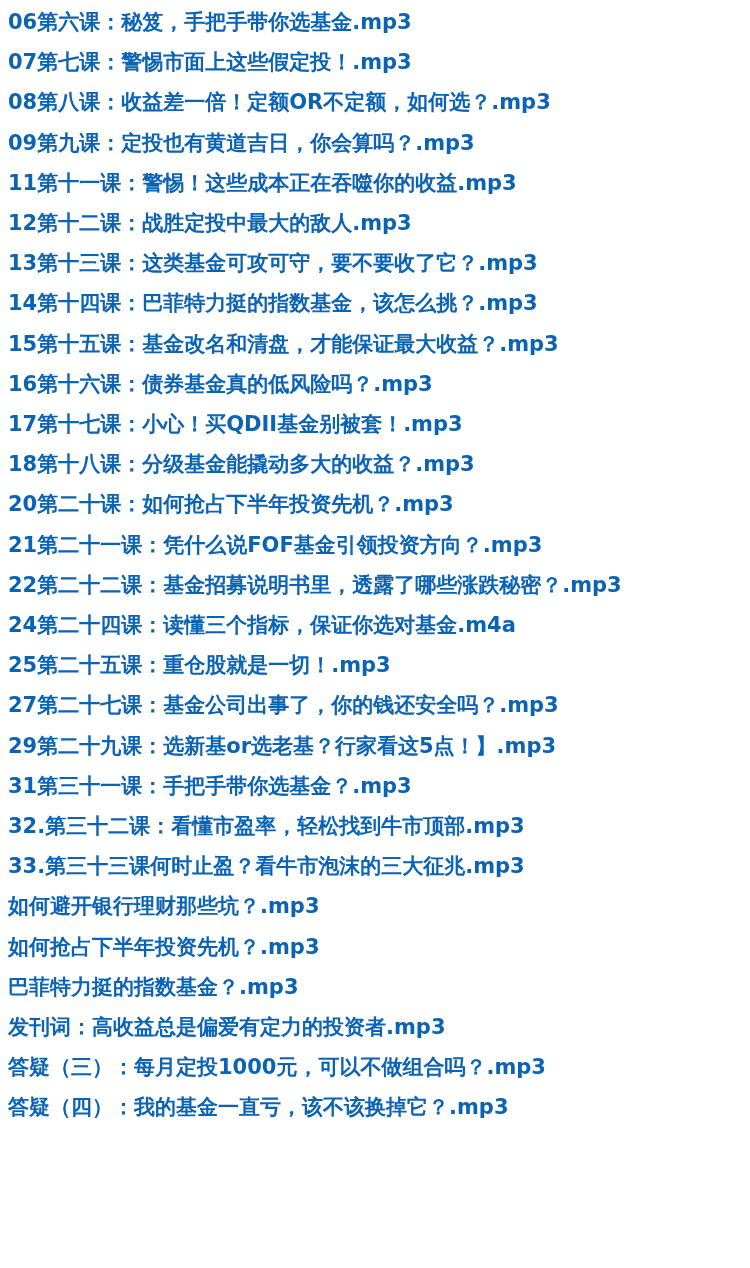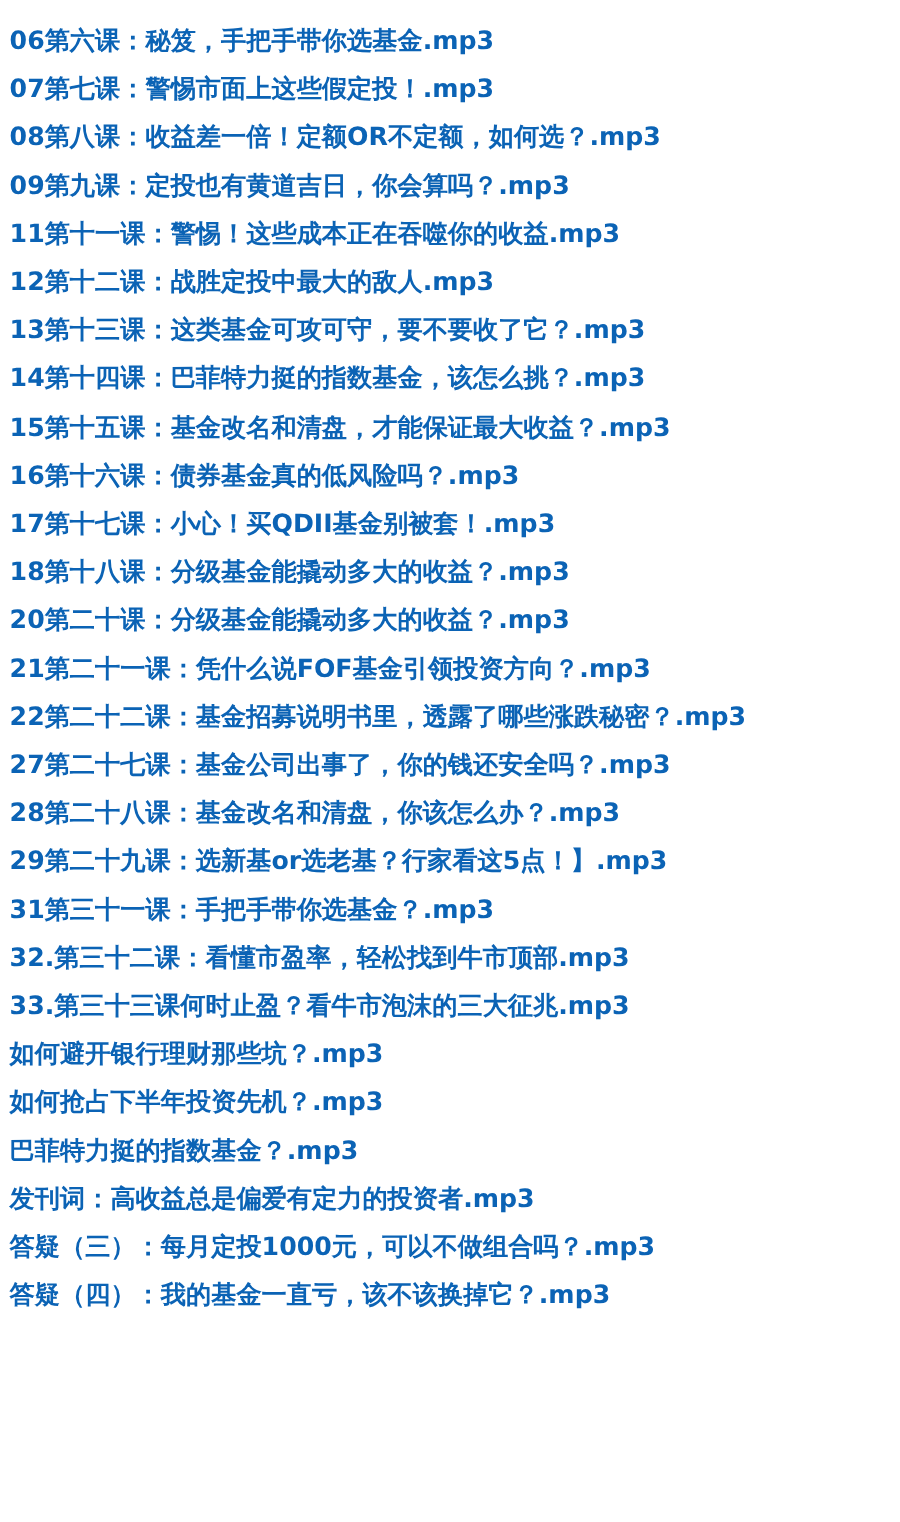--- a/index.html
+++ b/index.html
@@ -21,44 +21,45 @@
   .file-row {
     color: #0b63b5;
     font-size: 21px;
     line-height: 40.2px;
     font-weight: 700;
     white-space: nowrap;
     padding-left: 8px;
     letter-spacing: 0px;
   }
   .file-row:first-child {
-    margin-top: 14px;
+    margin-top: 2px;
   }
 </style>
 </head>
 <body style="color: rgb(11, 99, 181); background: rgb(255, 255, 255);">
 
 <ul id="file-list">
     <li class="file-row">06第六课：秘笈，手把手带你选基金.mp3</li>
     <li class="file-row">07第七课：警惕市面上这些假定投！.mp3</li>
     <li class="file-row">08第八课：收益差一倍！定额OR不定额，如何选？.mp3</li>
     <li class="file-row">09第九课：定投也有黄道吉日，你会算吗？.mp3</li>
     <li class="file-row">11第十一课：警惕！这些成本正在吞噬你的收益.mp3</li>
     <li class="file-row">12第十二课：战胜定投中最大的敌人.mp3</li>
     <li class="file-row">13第十三课：这类基金可攻可守，要不要收了它？.mp3</li>
     <li class="file-row">14第十四课：巴菲特力挺的指数基金，该怎么挑？.mp3</li>
     <li class="file-row">15第十五课：基金改名和清盘，才能保证最大收益？.mp3</li>
     <li class="file-row">16第十六课：债券基金真的低风险吗？.mp3</li>
     <li class="file-row">17第十七课：小心！买QDII基金别被套！.mp3</li>
     <li class="file-row">18第十八课：分级基金能撬动多大的收益？.mp3</li>
-    <li class="file-row">20第二十课：分级基金能撬动多大的收益？.mp3</li>
+    <li class="file-row">20第二十课：如何抢占下半年投资先机？.mp3</li>
     <li class="file-row">21第二十一课：凭什么说FOF基金引领投资方向？.mp3</li>
     <li class="file-row">22第二十二课：基金招募说明书里，透露了哪些涨跌秘密？.mp3</li>
+    <li class="file-row">24第二十四课：读懂三个指标，保证你选对基金.m4a</li>
+    <li class="file-row">25第二十五课：重仓股就是一切！.mp3</li>
     <li class="file-row">27第二十七课：基金公司出事了，你的钱还安全吗？.mp3</li>
-    <li class="file-row">28第二十八课：基金改名和清盘，你该怎么办？.mp3</li>
     <li class="file-row">29第二十九课：选新基or选老基？行家看这5点！】.mp3</li>
     <li class="file-row">31第三十一课：手把手带你选基金？.mp3</li>
     <li class="file-row">32.第三十二课：看懂市盈率，轻松找到牛市顶部.mp3</li>
     <li class="file-row">33.第三十三课何时止盈？看牛市泡沫的三大征兆.mp3</li>
     <li class="file-row">如何避开银行理财那些坑？.mp3</li>
     <li class="file-row">如何抢占下半年投资先机？.mp3</li>
     <li class="file-row">巴菲特力挺的指数基金？.mp3</li>
     <li class="file-row">发刊词：高收益总是偏爱有定力的投资者.mp3</li>
     <li class="file-row">答疑（三）：每月定投1000元，可以不做组合吗？.mp3</li>
     <li class="file-row">答疑（四）：我的基金一直亏，该不该换掉它？.mp3</li>

